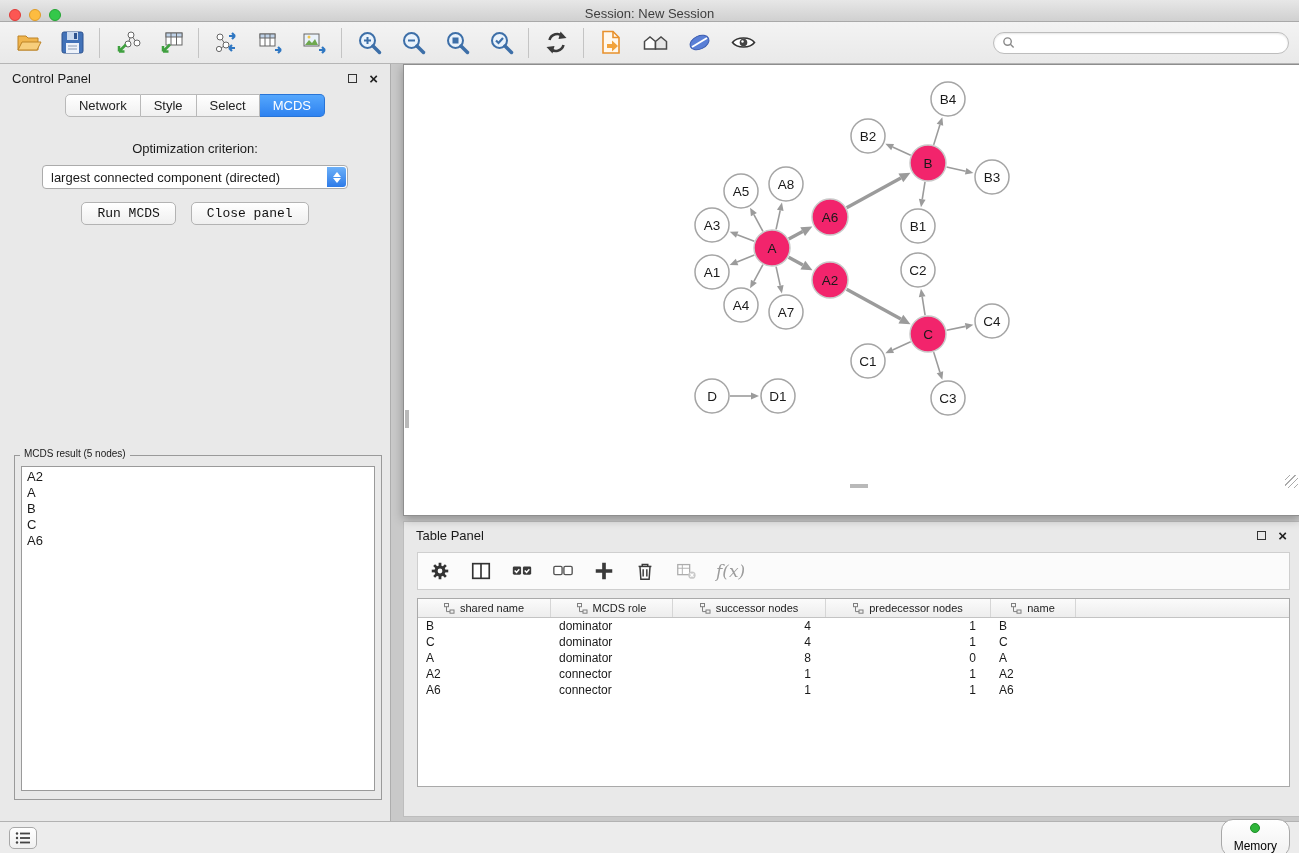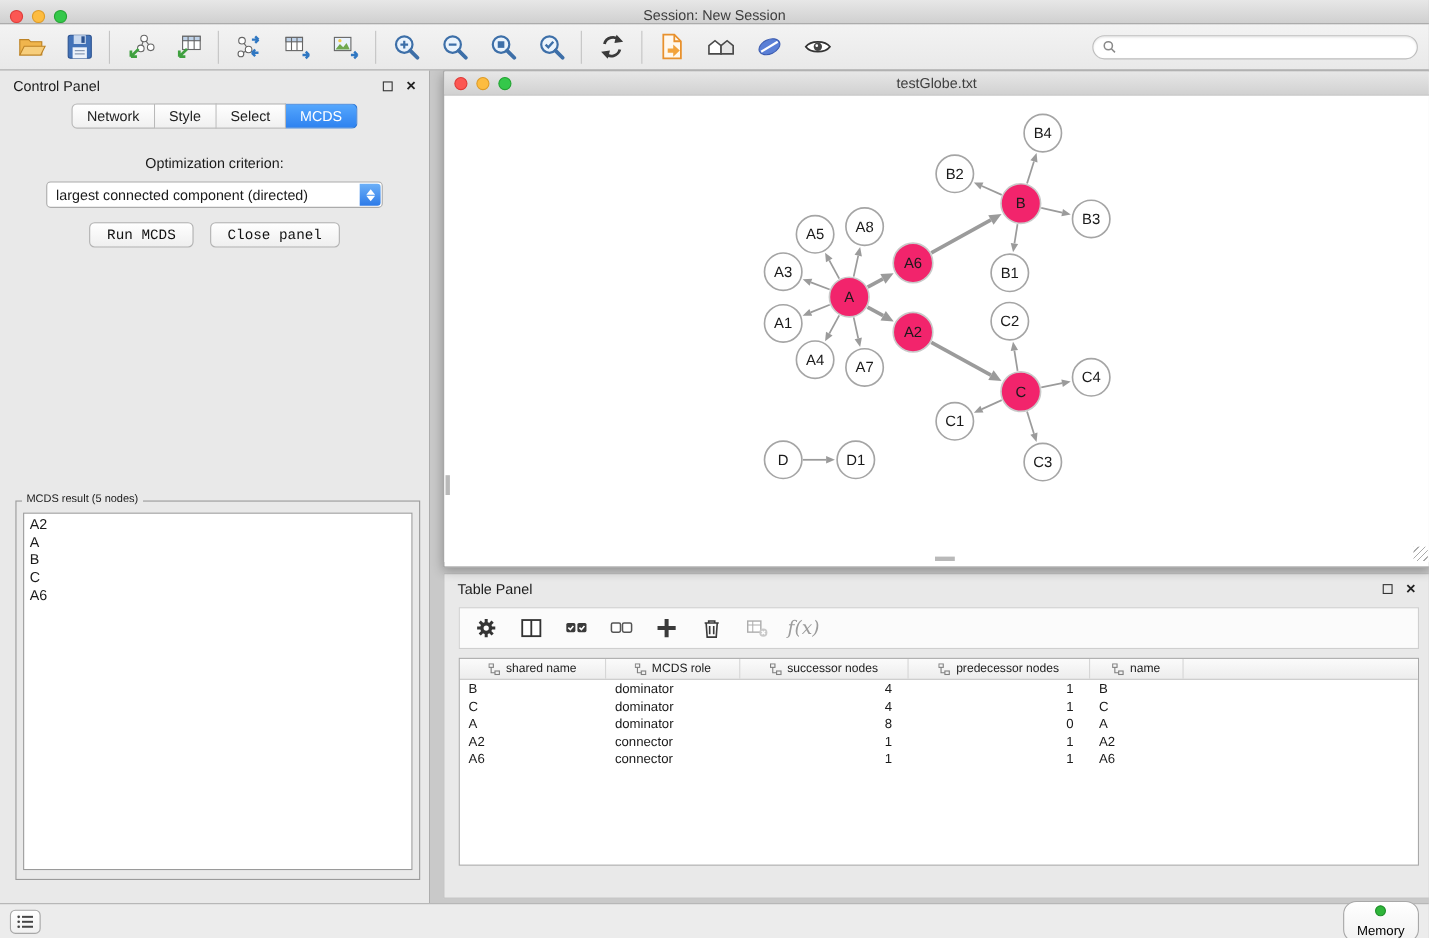--- a/index.html
+++ b/index.html
@@ -77,21 +77,21 @@
   .resize-corner { position:absolute; right:1px; bottom:1px; width:13px; height:13px;
     background:repeating-linear-gradient(135deg,transparent 0 3px,#ABABAB 3px 4px); }
   .vscroll-thumb { position:absolute; left:1px; top:345px; width:4px; height:18px; background:#B9B9B9; }
   .hscroll-thumb { position:absolute; left:446px; bottom:1px; width:18px; height:4px; background:#B9B9B9; }
 
   
   .table-panel { position:absolute; left:403px; top:521px; width:897px; height:296px;
     background:#E9E9E9; border:1px solid #BDBDBD; z-index:10; }
   .tp-toolbar { position:absolute; left:13px; right:9px; top:30px; height:38px; background:#FBFBFB;
     border:1px solid #CFCFCF; display:flex; align-items:center; gap:17px; padding:0 11px; }
-  .tp-tool { width:24px; height:24px; display:flex; align-items:center; justify-content:flex-end;
+  .tp-tool { width:24px; height:24px; display:flex; align-items:center; justify-content:flex-start;
     background:transparent; border:none; padding:0; }
   .tp-tool svg { width:22px; height:22px; }
   .fx { font-family:"DejaVu Serif",serif; font-style:italic; font-size:17px; color:#9C9C9C; }
   .tp-table { position:absolute; left:13px; right:9px; top:76px; height:189px; background:#fff;
     border:1px solid #A9A9A9; overflow:hidden; }
   .tp-thead { display:flex; height:19px; background:linear-gradient(#FBFBFB,#EDEDED);
     border-bottom:1px solid #C3C3C3; }
   .tp-th { font-size:11px; color:#222; display:flex; align-items:center; justify-content:center;
     gap:5px; border-right:1px solid #D6D6D6; }
   .tp-th.filler { flex:1; border-right:none; }
@@ -314,28 +314,20 @@
         <div class="result-item">A2</div>
         <div class="result-item">A</div>
         <div class="result-item">B</div>
         <div class="result-item">C</div>
         <div class="result-item">A6</div>
       </div>
   </div>
 </div>
 
 <div class="network-window">
-  <div class="nw-titlebar">
-    <div class="traffic">
-      <span class="light red"></span>
-      <span class="light yellow"></span>
-      <span class="light green"></span>
-    </div>
-    <div class="nw-title">testGlobe.txt</div>
-  </div>
   <div class="nw-canvas">
     <svg id="net-svg" width="895" height="428">
         <line x1="358.9223330087103" y1="166.3088058547254" x2="349.89984256656953" y2="149.7190653643376" stroke="#9B9B9B" stroke-width="1.6"></line>
         <polygon points="346.0776669912897,142.6911941452746 352.8866878346713,148.09464074484367 346.91299729846776,151.34348998383155" fill="#9B9B9B"></polygon>
         <line x1="372.0602406973032" y1="164.43889966947103" x2="376.2301842722534" y2="145.37630046969906" stroke="#9B9B9B" stroke-width="1.6"></line>
         <polygon points="377.9397593026968,137.56110033052897 379.55164433140067,146.10286985763753 372.9087242131061,144.6497310817606" fill="#9B9B9B"></polygon>
         <line x1="350.25882377126106" y1="176.19921577898342" x2="333.21114516715534" y2="169.66427231407621" stroke="#9B9B9B" stroke-width="1.6"></line>
         <polygon points="325.74117622873894,166.80078422101658 334.4281276067057,166.48953551524926 331.994162727605,172.83900911290317" fill="#9B9B9B"></polygon>
         <line x1="350.35894287318007" y1="190.05642285072798" x2="333.068870653902" y2="196.9724517384392" stroke="#9B9B9B" stroke-width="1.6"></line>
         <polygon points="325.64105712681993,199.94357714927202 331.80614235429806,193.8156309894293 334.331598953506,200.12927248744907" fill="#9B9B9B"></polygon>

